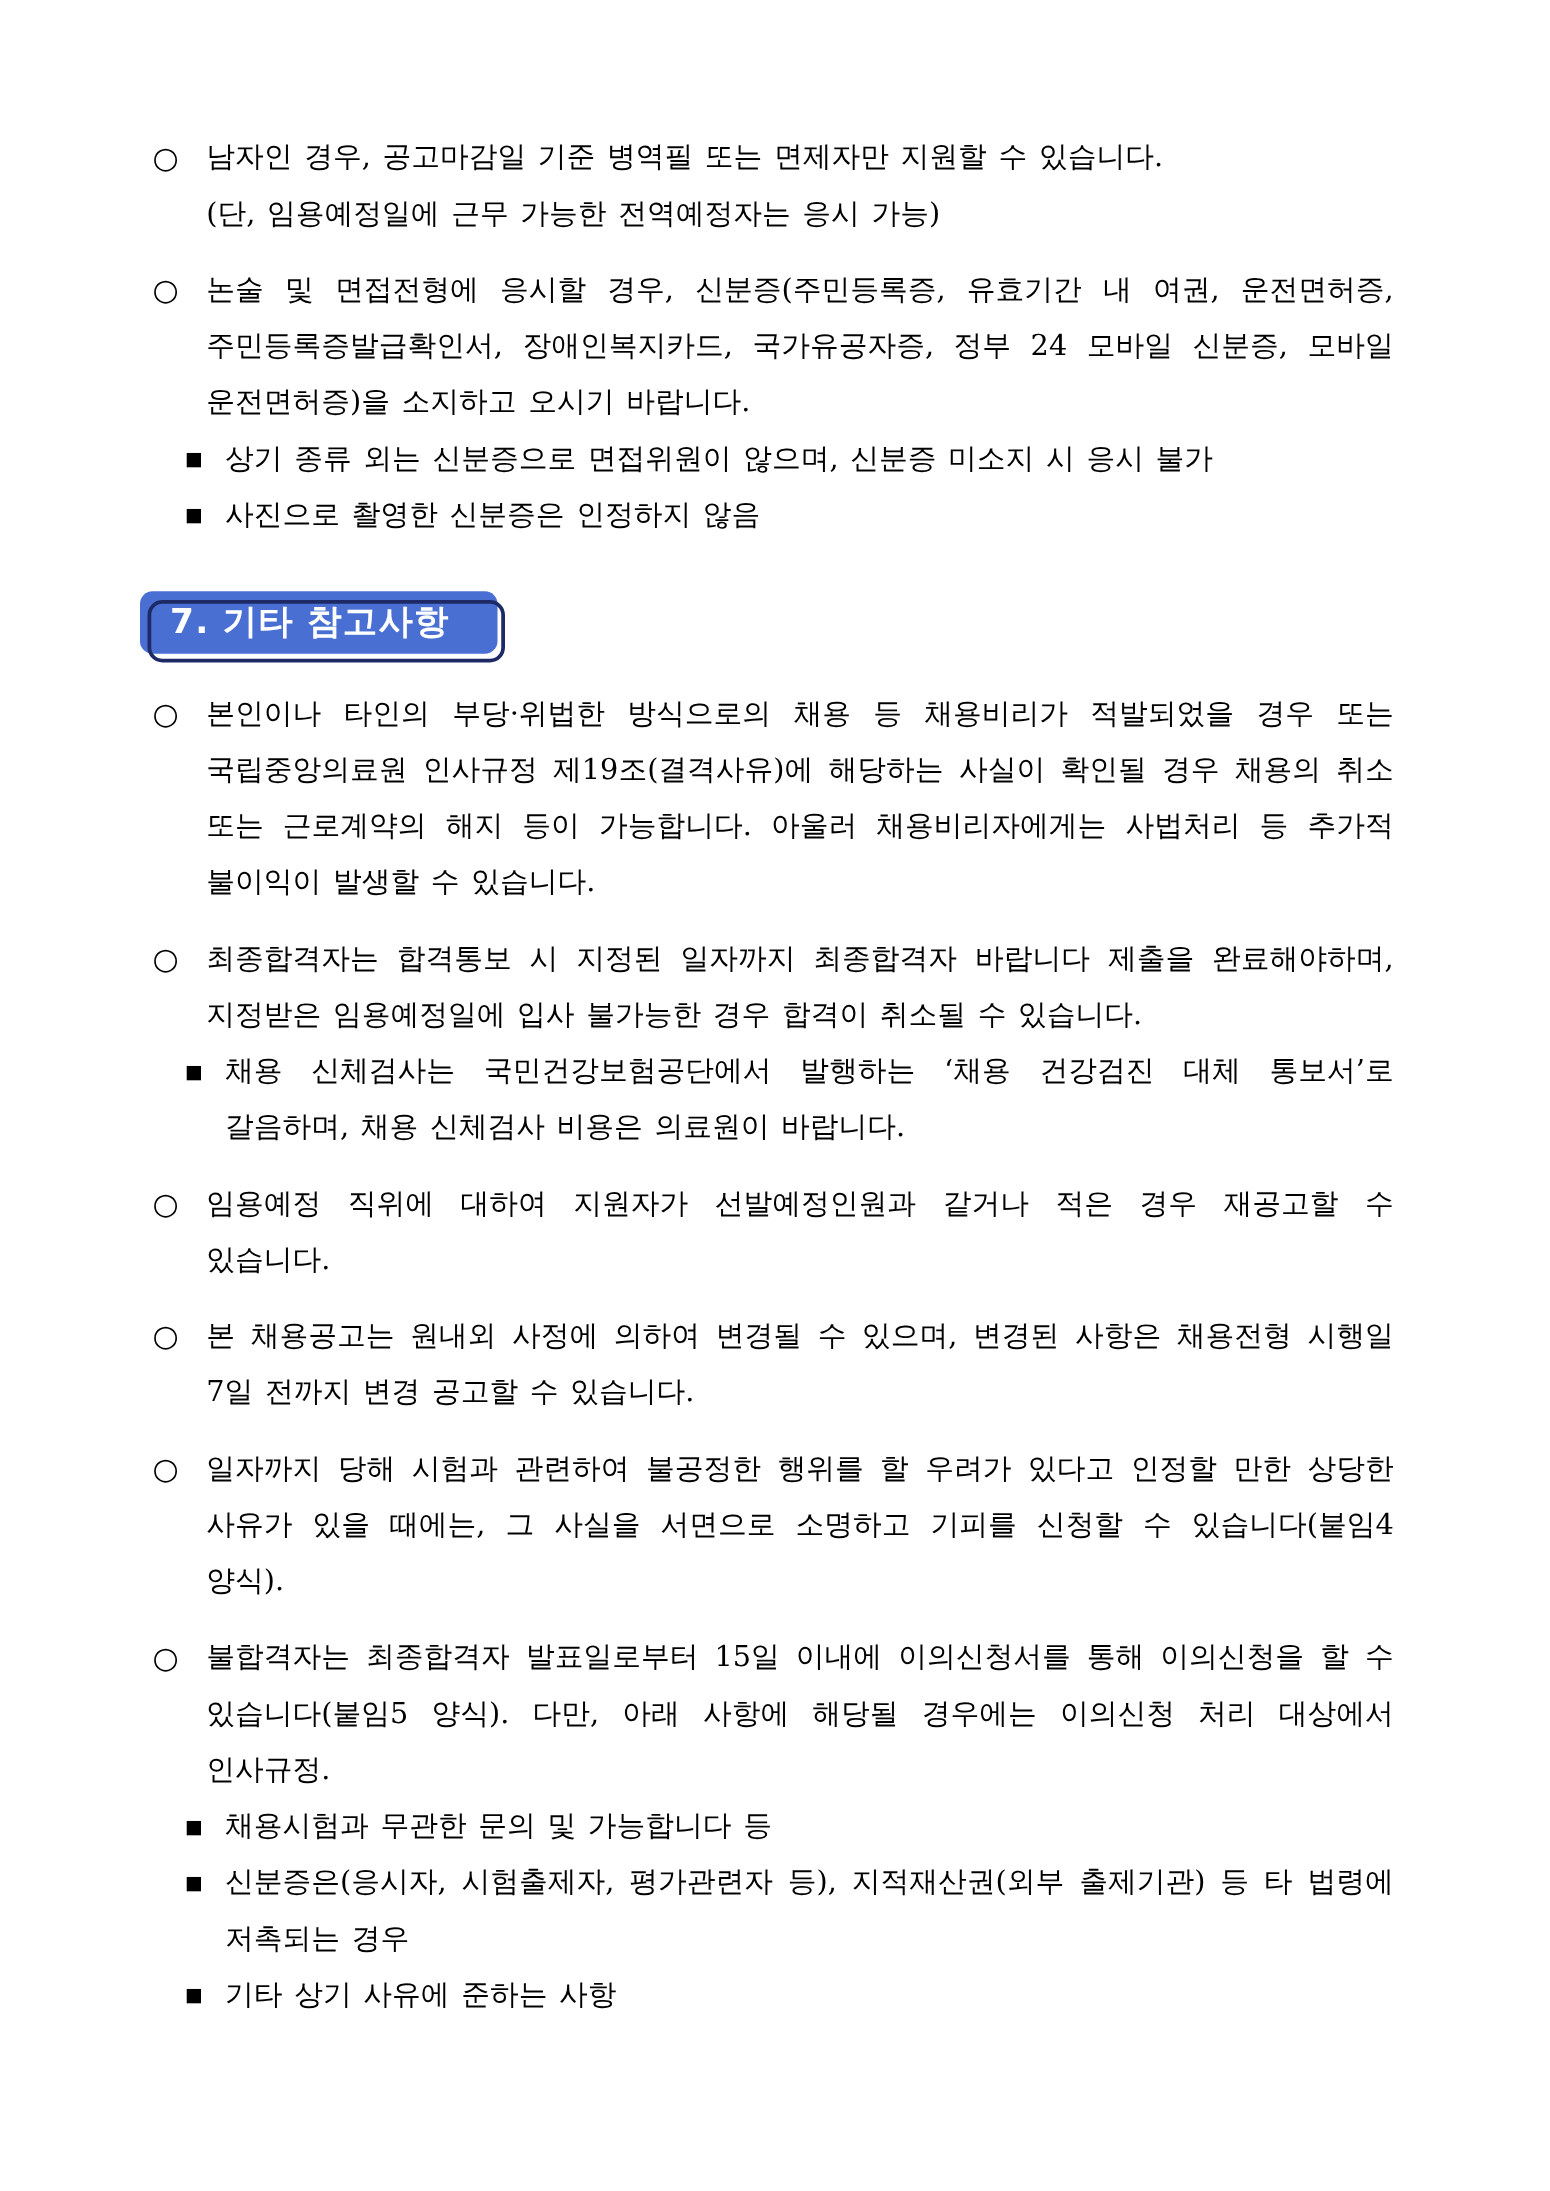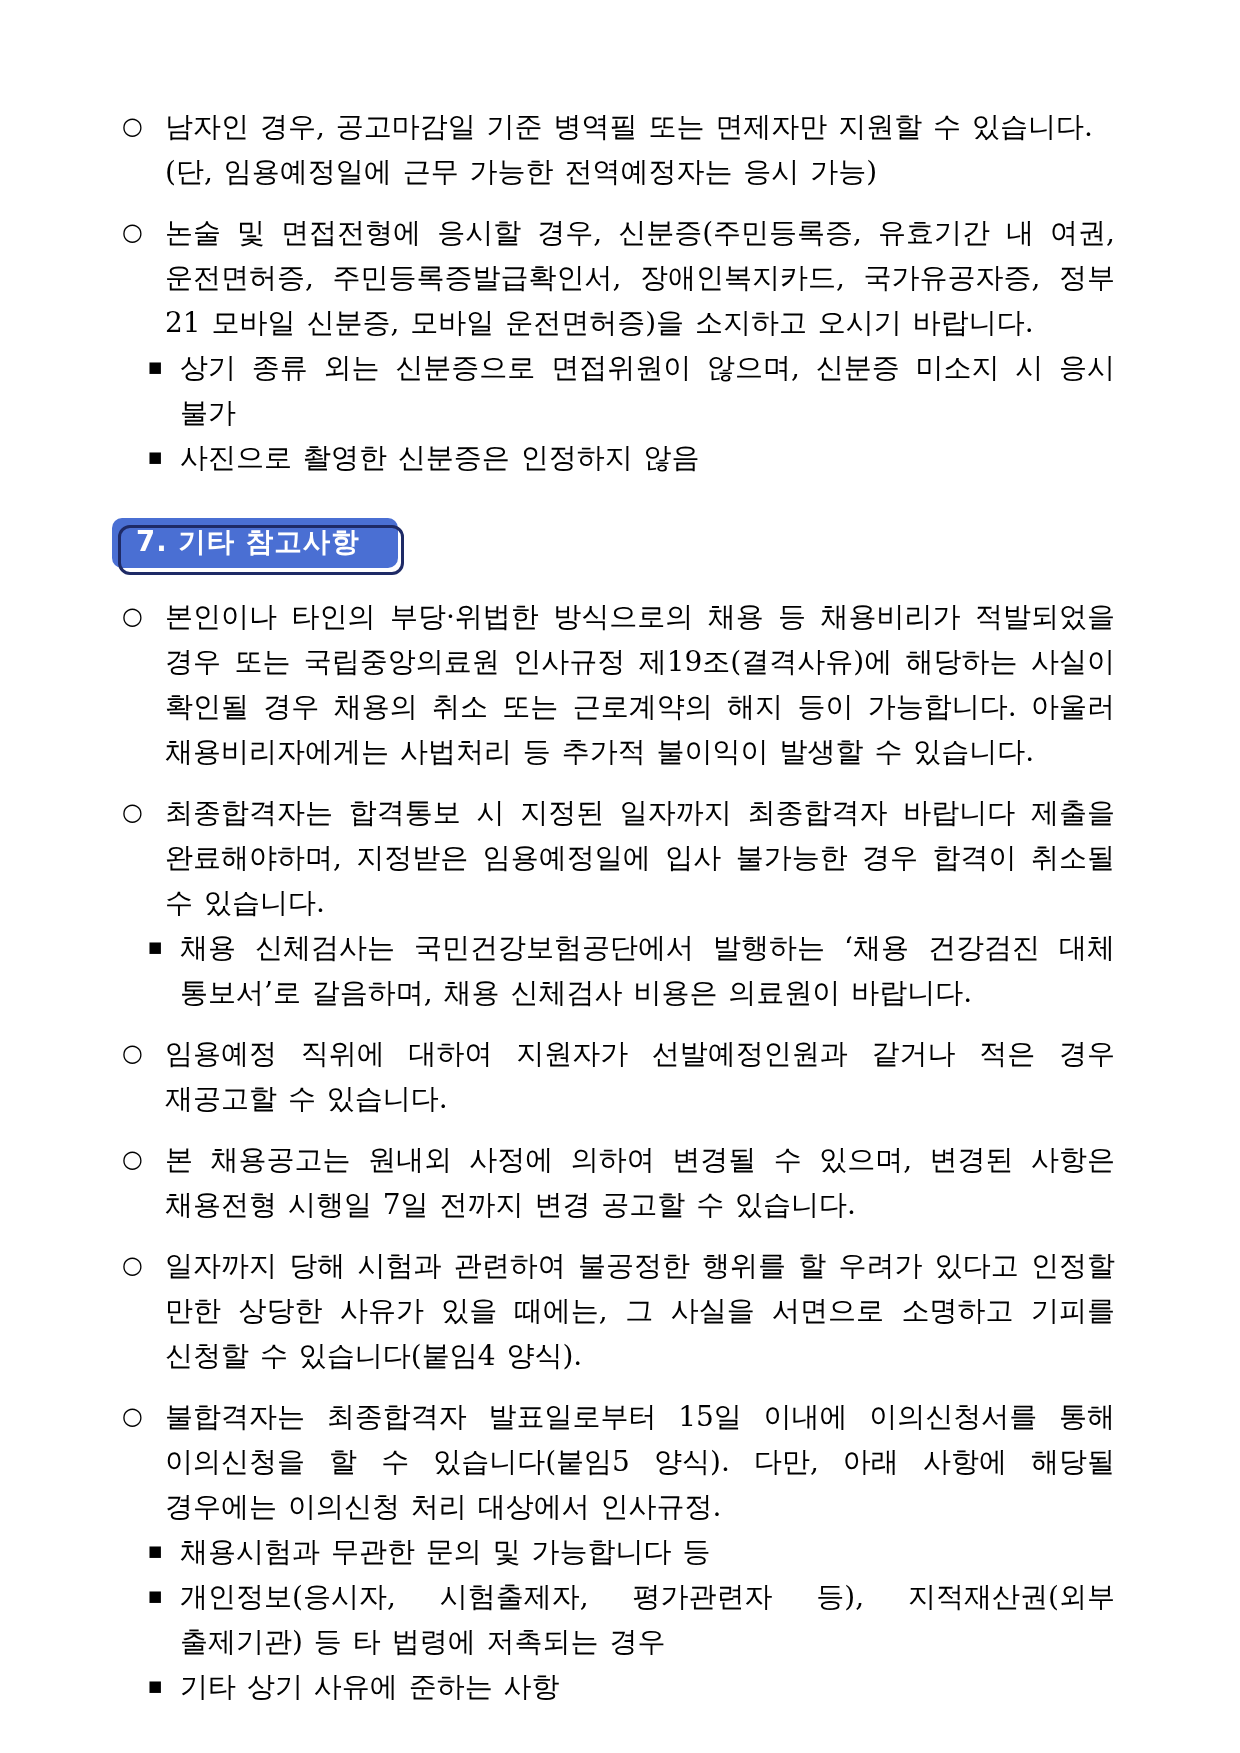--- a/index.html
+++ b/index.html
@@ -36,21 +36,21 @@
   }
   .item.square { padding-left: 26px; }
   .item.square .marker {
     flex: 0 0 32px;
     width: 32px;
     font-size: 15px;
     line-height: 45px;
   }
   .item .text {
     flex: 1;
-    font-size: 28px;
+    font-size: 23px;
     line-height: 45px;
     text-align: justify;
     word-break: keep-all;
     white-space: pre-line;
     word-spacing: 2px;
   }
   
   .section-header {
     position: relative;
     z-index: 0;
@@ -86,21 +86,21 @@
 
   <div>
   <div class="item circle">
     <span class="marker">○</span>
     <span class="text">남자인 경우, 공고마감일 기준 병역필 또는 면제자만 지원할 수 있습니다.
 (단, 임용예정일에 근무 가능한 전역예정자는 응시 가능)</span>
   </div>
 
   <div class="item circle">
     <span class="marker">○</span>
-    <span class="text">논술 및 면접전형에 응시할 경우, 신분증(주민등록증, 유효기간 내 여권, 운전면허증, 주민등록증발급확인서, 장애인복지카드, 국가유공자증, 정부 21 모바일 신분증, 모바일 운전면허증)을 소지하고 오시기 바랍니다.</span>
+    <span class="text">논술 및 면접전형에 응시할 경우, 신분증(주민등록증, 유효기간 내 여권, 운전면허증, 주민등록증발급확인서, 장애인복지카드, 국가유공자증, 정부 24 모바일 신분증, 모바일 운전면허증)을 소지하고 오시기 바랍니다.</span>
   </div>
 
   <div class="item square">
     <span class="marker">■</span>
     <span class="text">상기 종류 외는 신분증으로 면접위원이 않으며, 신분증 미소지 시 응시 불가</span>
   </div>
 
   <div class="item square">
     <span class="marker">■</span>
     <span class="text">사진으로 촬영한 신분증은 인정하지 않음</span>
@@ -147,21 +147,21 @@
     <span class="text">불합격자는 최종합격자 발표일로부터 15일 이내에 이의신청서를 통해 이의신청을 할 수 있습니다(붙임5 양식). 다만, 아래 사항에 해당될 경우에는 이의신청 처리 대상에서 인사규정.</span>
   </div>
 
   <div class="item square">
     <span class="marker">■</span>
     <span class="text">채용시험과 무관한 문의 및 가능합니다 등</span>
   </div>
 
   <div class="item square">
     <span class="marker">■</span>
-    <span class="text">개인정보(응시자, 시험출제자, 평가관련자 등), 지적재산권(외부 출제기관) 등 타 법령에 저촉되는 경우</span>
+    <span class="text">신분증은(응시자, 시험출제자, 평가관련자 등), 지적재산권(외부 출제기관) 등 타 법령에 저촉되는 경우</span>
   </div>
 
   <div class="item square">
     <span class="marker">■</span>
     <span class="text">기타 상기 사유에 준하는 사항</span>
   </div>
 </div>
 
 </div>
 

